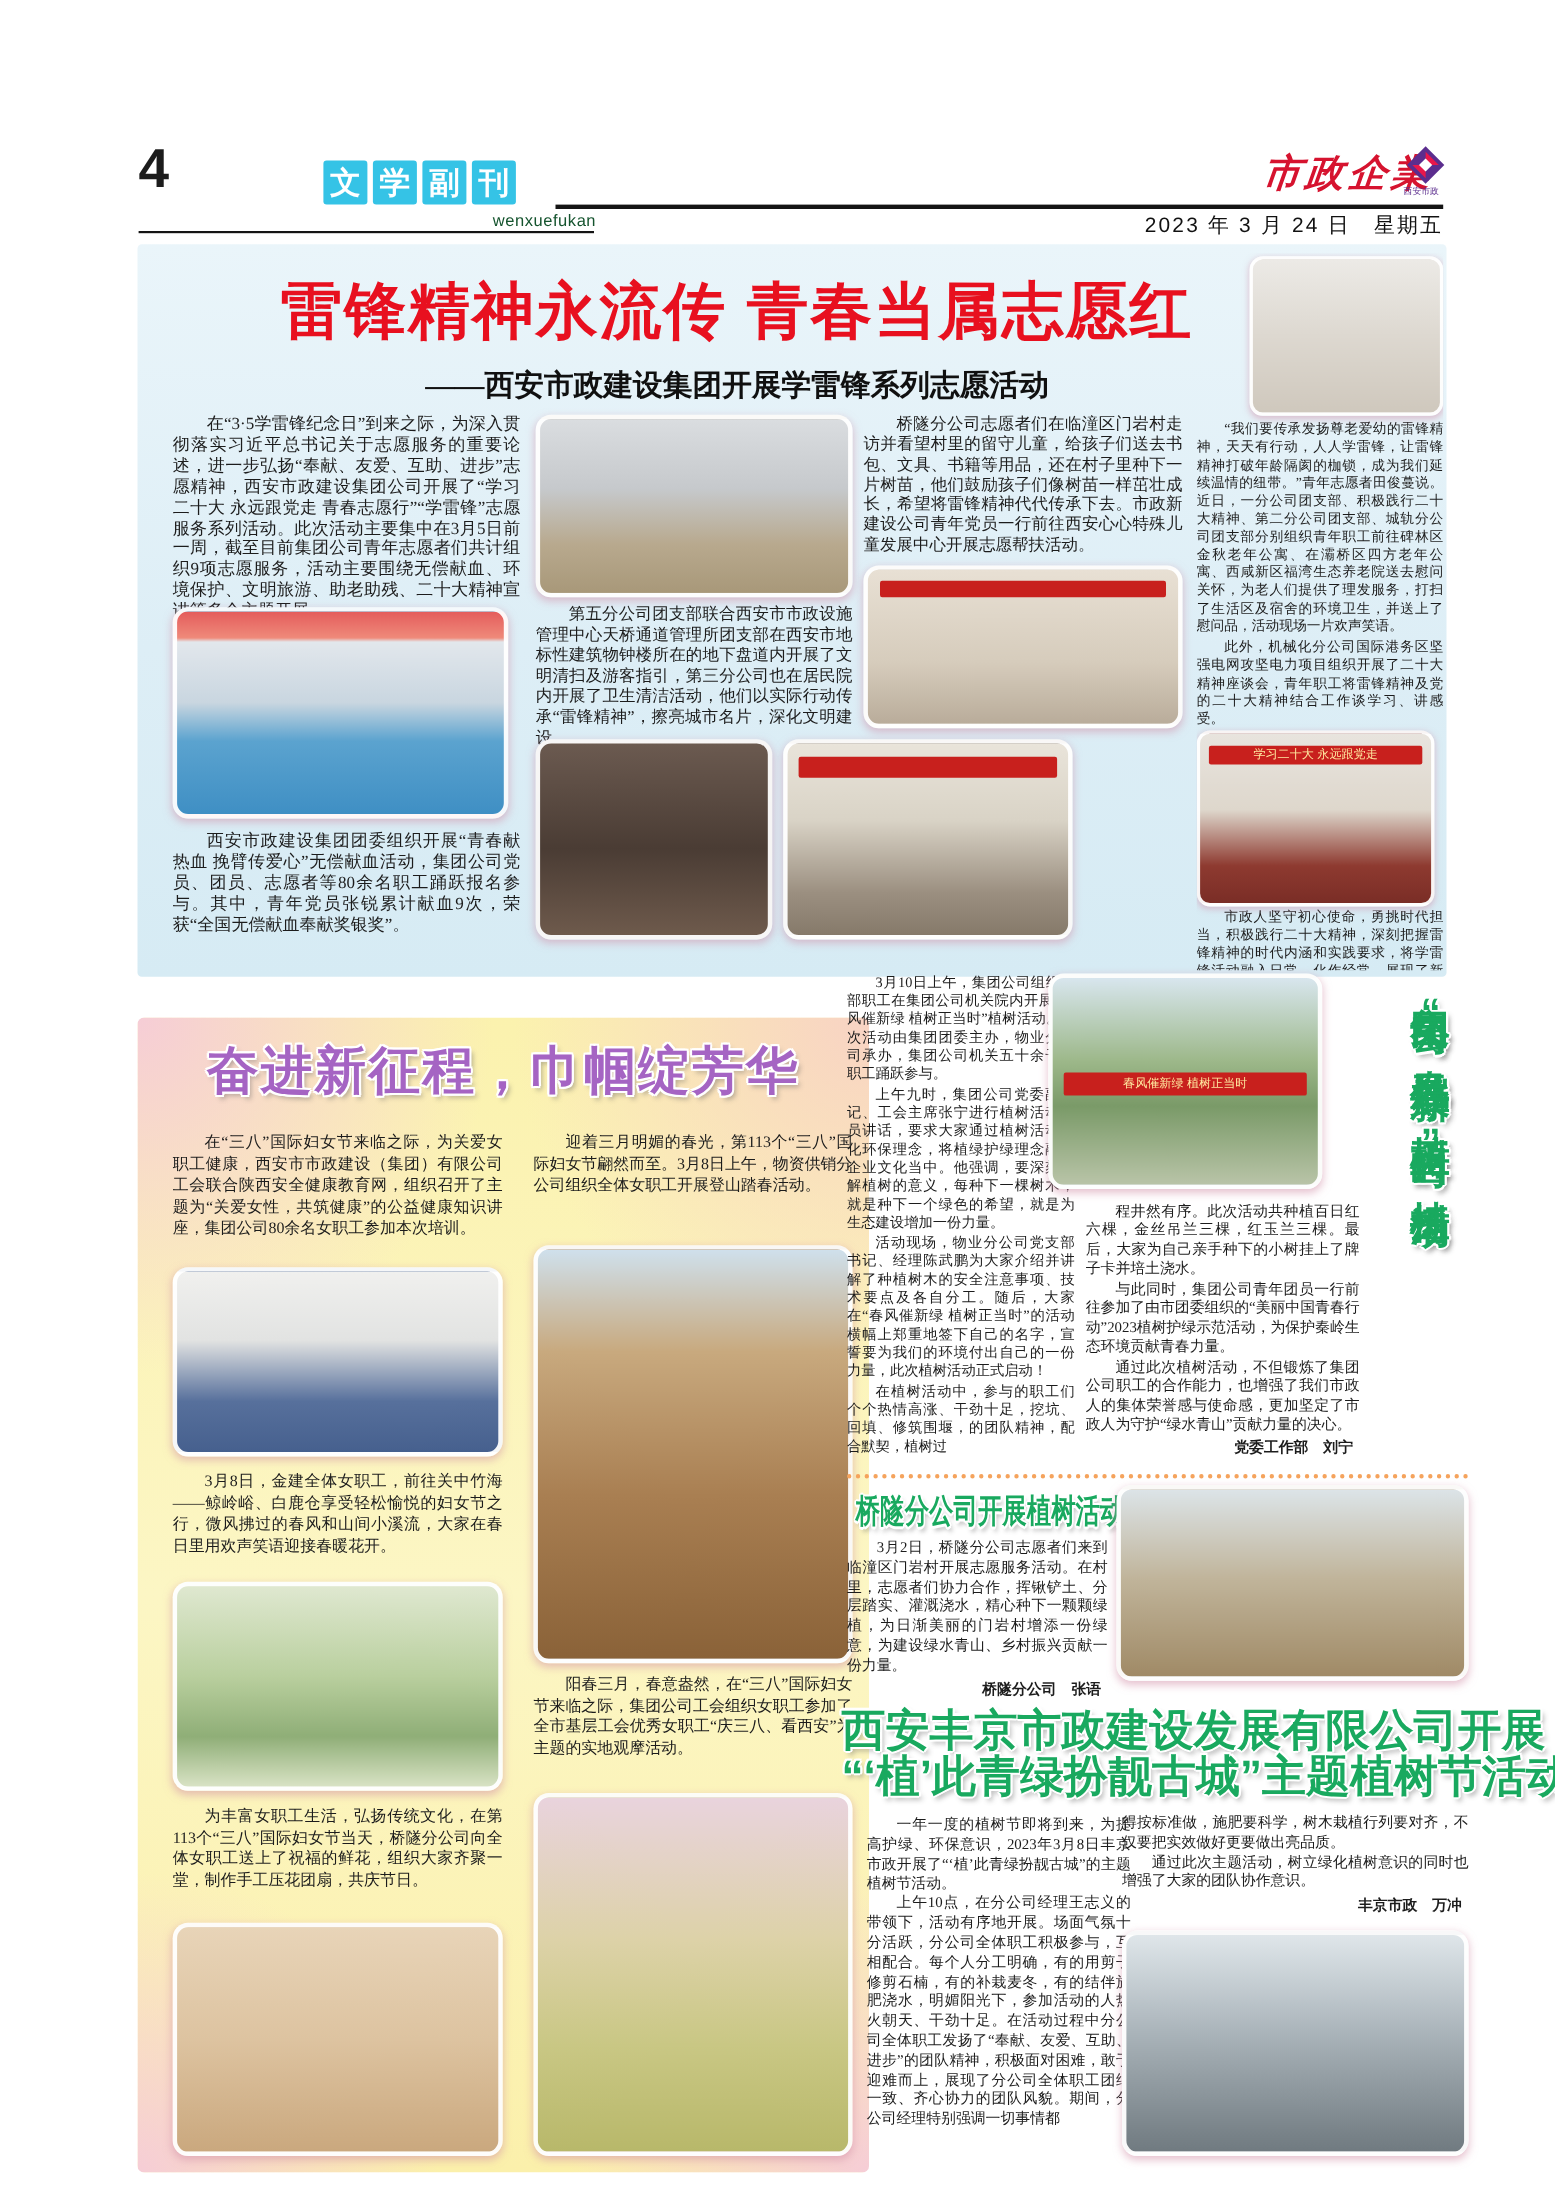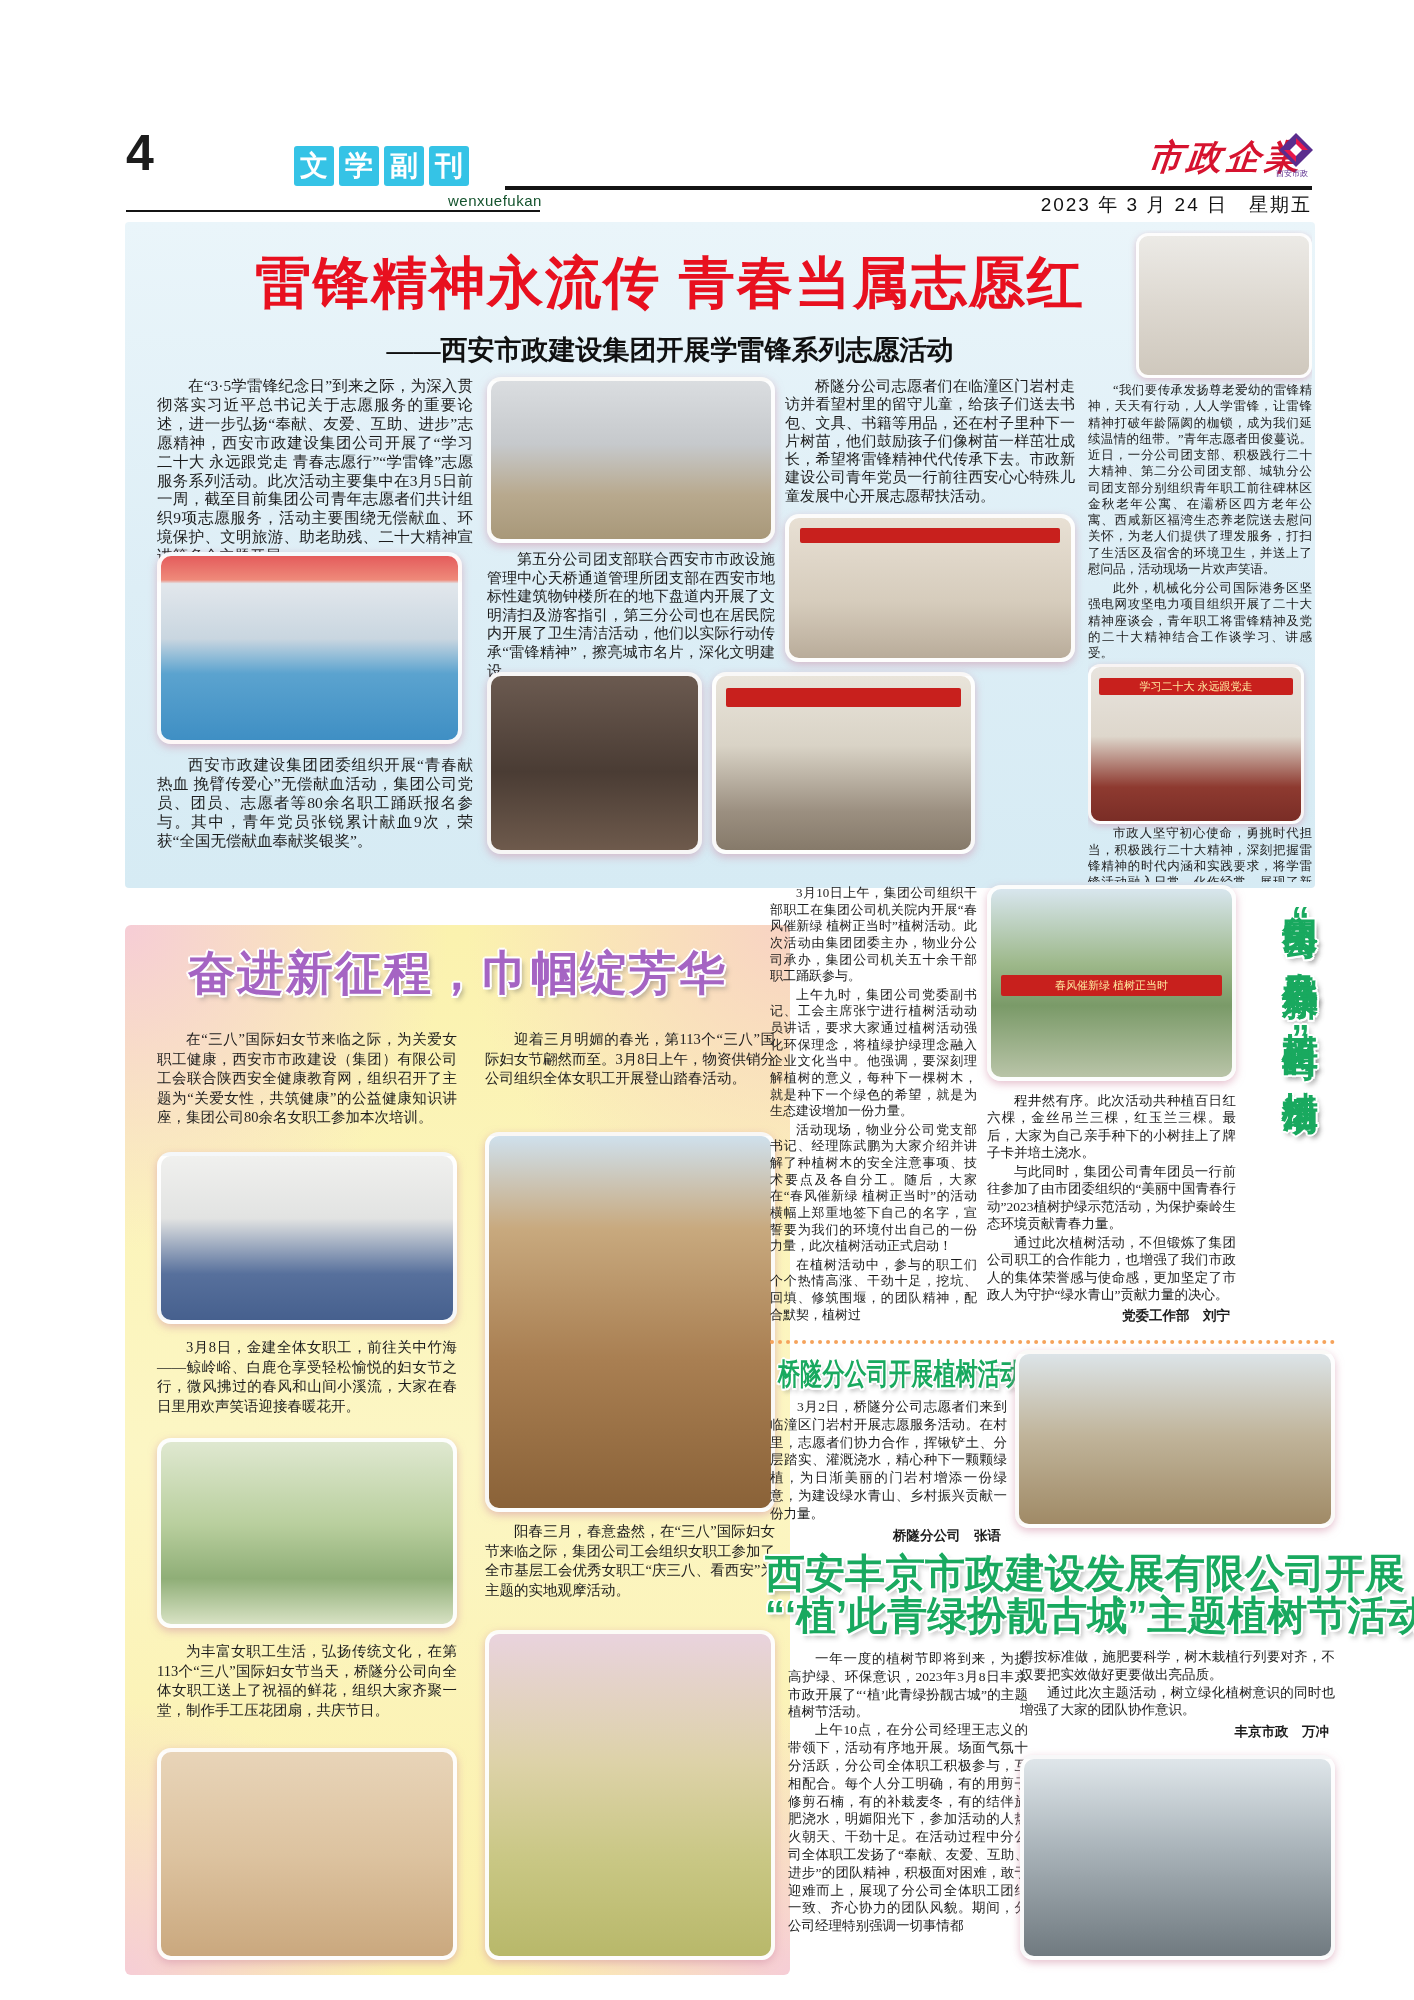--- a/index.html
+++ b/index.html
@@ -66,21 +66,21 @@
   .ph-blood  {left:157px;top:552px;width:305px;height:192px;}
   .ph-station{left:487px;top:377px;width:288px;height:166px;}
   .ph-door   {left:487px;top:672px;width:215px;height:182px;}
   .ph-ladder {left:712px;top:672px;width:263px;height:182px;}
   .ph-elder  {left:785px;top:514px;width:290px;height:148px;}
   .ph-lect   {left:157px;top:1152px;width:300px;height:172px;}
   .ph-stream {left:157px;top:1438px;width:300px;height:190px;}
   .ph-lantern{left:157px;top:1748px;width:300px;height:212px;}
   .ph-stairs {left:485px;top:1132px;width:290px;height:380px;}
   .ph-umbr   {left:485px;top:1630px;width:290px;height:330px;}
-  .ph-park   {left:987px;top:885px;width:249px;height:196px;padding-left:40px;}
+  .ph-park   {left:953px;top:885px;width:249px;height:196px;padding-left:40px;}
   .ph-field  {left:1015px;top:1350px;width:320px;height:178px;}
   .ph-road   {left:1020px;top:1755px;width:315px;height:205px;}
 
   
   .bubble{font-family:"Liberation Sans","DejaVu Sans",sans-serif;font-weight:bold;
     text-shadow:2px 0 0 #fff,-2px 0 0 #fff,0 2px 0 #fff,0 -2px 0 #fff,
                 1.5px 1.5px 0 #fff,-1.5px -1.5px 0 #fff,1.5px -1.5px 0 #fff,-1.5px 1.5px 0 #fff,
                 3px 4px 5px rgba(90,90,90,.45);}
   .green{color:#19a95f;}
   .purple{color:#a564c3;}

